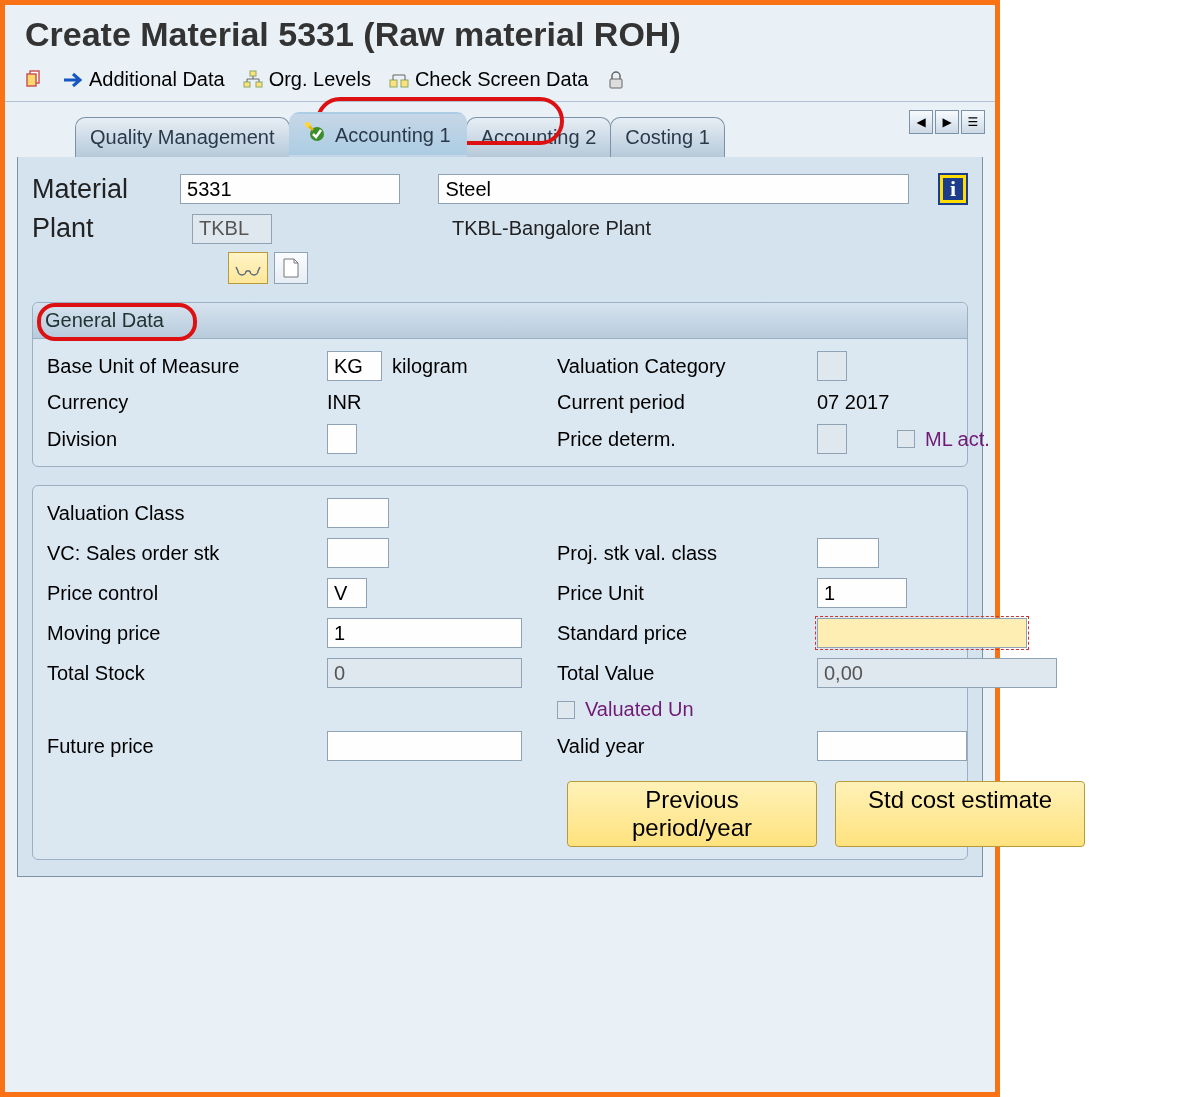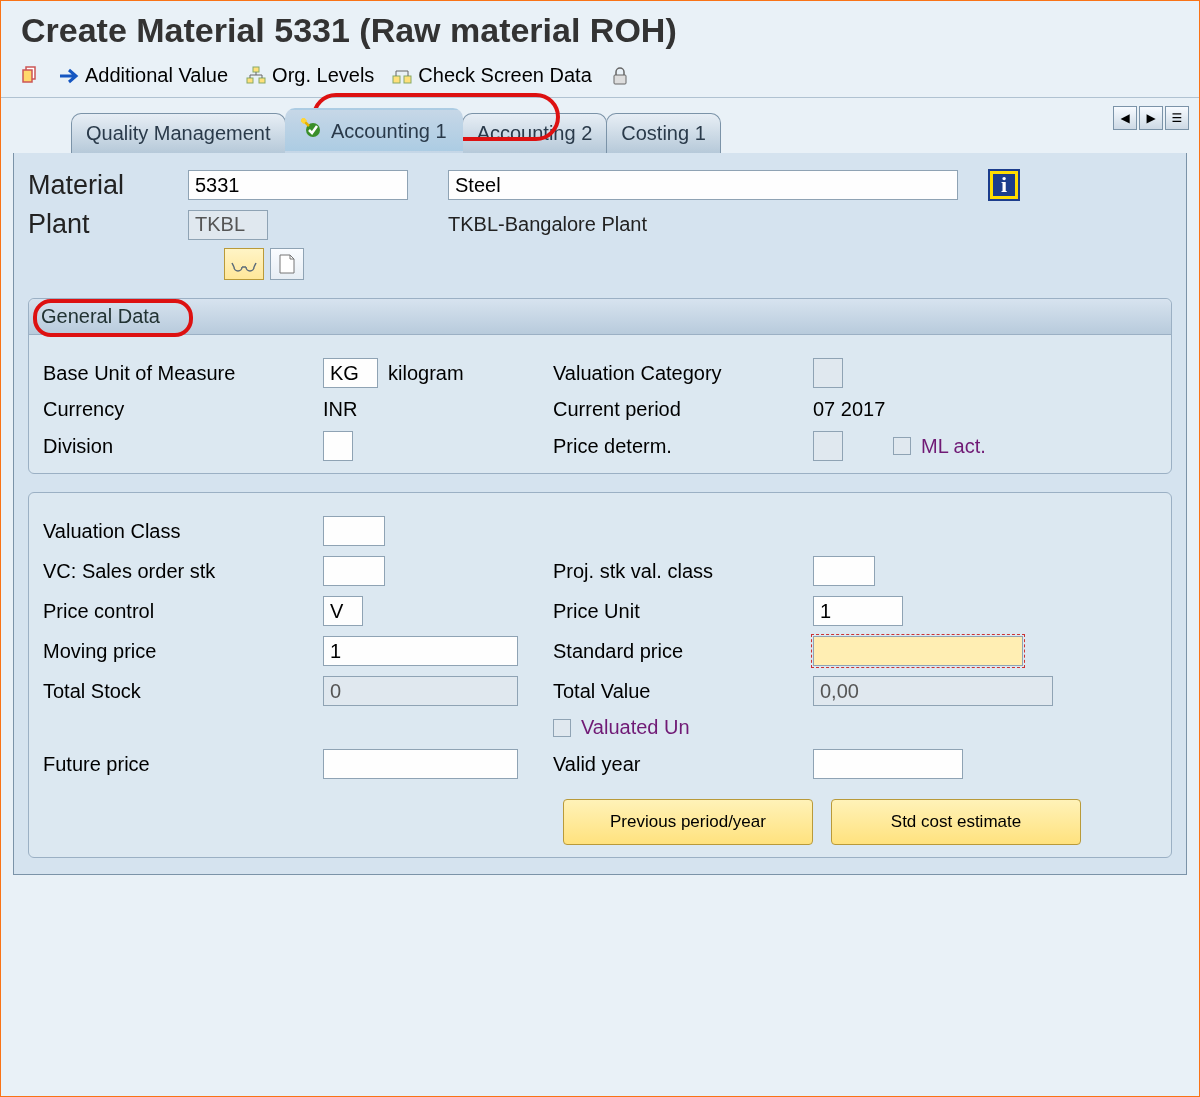--- a/index.html
+++ b/index.html
@@ -1,17 +1,17 @@
 <!DOCTYPE html>
 <html><head>
 <meta charset="utf-8">
 <style>
 * { box-sizing: border-box; font-family: Arial, Helvetica, sans-serif; }
 body { margin: 0; background: #fff; }
-.wrap { width: 1200px; height: 1097px; background: #e9f1f7; border: 1px solid #f97316; position: relative; }
+.wrap { width: 1000px; height: 1097px; background: #e9f1f7; border: 5px solid #f97316; position: relative; }
 
 .title { font-size: 34px; font-weight: bold; color: #333; padding: 10px 20px 6px 20px; background: #e9f1f7; }
 
 .toolbar { display: flex; align-items: center; gap: 18px; padding: 8px 20px 10px 20px; border-bottom: 1px solid #b0c2d1; }
 .toolbtn { display: inline-flex; align-items: center; gap: 6px; font-size: 20px; cursor: pointer; }
 .icon { width: 20px; height: 20px; display: inline-flex; align-items: center; justify-content: center; }
 
 .tabbar { display: flex; align-items: flex-end; gap: 0; padding-left: 70px; padding-top: 10px; position: relative; }
 .tab {
   background: linear-gradient(#e7eef5, #b6c9d9);
@@ -43,33 +43,33 @@
 .lbl2 { font-size: 20px; color:#222;}
 .inp { height: 30px; border: 1px solid #8fa3b4; background:#fefefe; font-size: 20px; padding: 2px 6px; }
 .inp.ro { background:#e0e8ef; color:#555;}
 .inp.yellow { background:#ffeeb3; outline:1px dashed #c33; outline-offset:1px;}
 .smallsq { width:30px; height:30px; border:1px solid #8fa3b4; background:#fefefe; display:inline-block;}
 .infoicon { width:32px; height:32px; border:2px solid #1c3d8c; background:#1c3d8c; display:flex; align-items:center; justify-content:center; color:#fff; font-weight:bold; font-family:serif; font-size:22px; box-shadow: inset 0 0 0 3px #fd0;}
 
 .groupbox { border:1px solid #9bb0c4; border-radius: 6px; margin-top:18px; background:#dce8f1;}
 .groupbox .gheader { background:linear-gradient(#d7e3ef,#b8cbdc); border-bottom:1px solid #9bb0c4; border-radius:6px 6px 0 0; padding:6px 12px; font-size:20px; color:#233; position:relative;}
 .groupbox .gbody { padding: 12px 14px; }
-.formgrid { display:grid; grid-template-columns: 280px 230px 260px 260px; row-gap:10px; align-items:center;margin-top:11px;}
+.formgrid { display:grid; grid-template-columns: 280px 230px 260px 260px; row-gap:10px; align-items:center;}
 .formgrid .cell { display:flex; align-items:center; gap:10px; font-size:20px;}
 .chk { width:18px; height:18px; border:1px solid #8fa3b4; display:inline-block; background:#fff;}
 .chk.dis { background:#e0e8ef;}
 .graytxt{color:#701a75;}
 
 .red-oval { border:4px solid #d11; border-radius:18px; position:absolute; pointer-events:none;}
 .ghrel { position:relative; display:inline-block;}
 .red-oval-g1 { left:-8px; top:-6px; width:160px; height:38px;}
 .red-oval-g2 { left:-8px; top:-6px; width:200px; height:38px;}
 
 .btnrow { display:flex; gap:18px; justify-content:flex-start; margin-top:20px; margin-left:520px;}
-.bigbtn { background: linear-gradient(#fff2b8,#ffe27e); border:1px solid #b99a3a; border-radius:4px; padding:12px 30px; font-size:17px; cursor:pointer; min-width:250px; text-align:center;}
+.bigbtn { background: linear-gradient(#fff2b8,#ffe27e); border:1px solid #b99a3a; border-radius:4px; padding:4px 30px; font-size:24px; cursor:pointer; min-width:250px; text-align:center;}
 
 .minibtn { height:32px; padding:0 6px; background:linear-gradient(#fff4c6,#ffe79a); border:1px solid #b99a3a; display:inline-flex; align-items:center; justify-content:center; cursor:pointer; }
 .minibtn.white { background:linear-gradient(#fafcff,#e6edf4); border:1px solid #8fa3b4;}
 </style>
 </head>
 <body>
 
 <div class="wrap">
   <div class="title">Create Material 5331 (Raw material ROH)</div>
 
@@ -81,21 +81,21 @@
             <rect x="2" y="4" width="9" height="12" fill="#ffd86b" stroke="#c55" stroke-width="1.5"></rect>
           </svg>
       </span>
     </span>
     <span class="toolbtn">
       <span class="icon">
         <svg width="22" height="18">
             <path d="M1 9 L15 9 M10 3 L17 9 L10 15" stroke="#1556c1" stroke-width="3" fill="none"></path>
           </svg>
       </span>
-      <span>Additional Value</span>
+      <span>Additional Data</span>
     </span>
     <span class="toolbtn">
       <span class="icon">
         <svg width="20" height="20">
             <rect x="7" y="1" width="6" height="5" fill="#ffe07a" stroke="#8a6"></rect>
             <rect x="1" y="12" width="6" height="5" fill="#ffe07a" stroke="#8a6"></rect>
             <rect x="13" y="12" width="6" height="5" fill="#ffe07a" stroke="#8a6"></rect>
             <path d="M10 6 V9 M4 12 V9 H16 V12" stroke="#666" fill="none"></path>
           </svg>
       </span>

